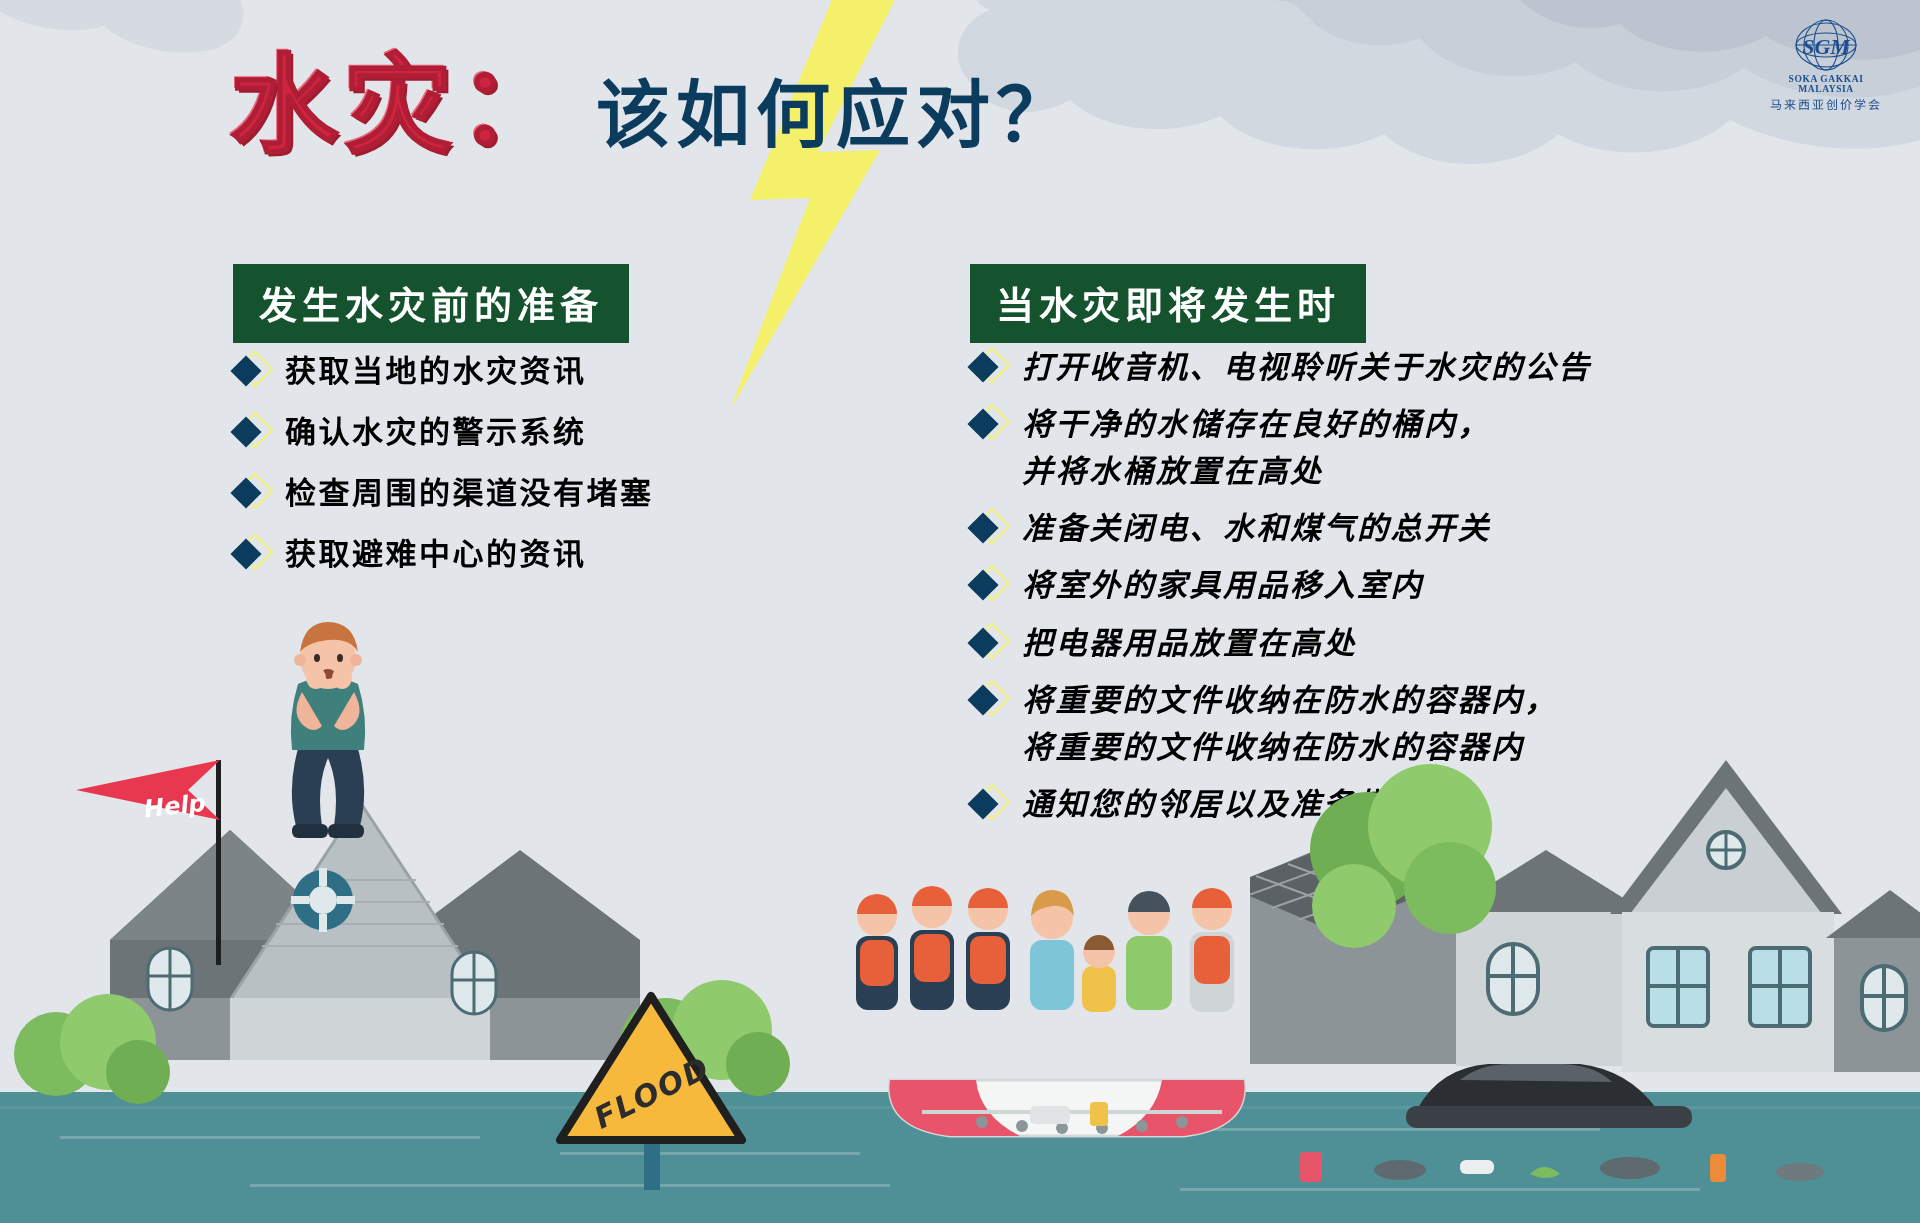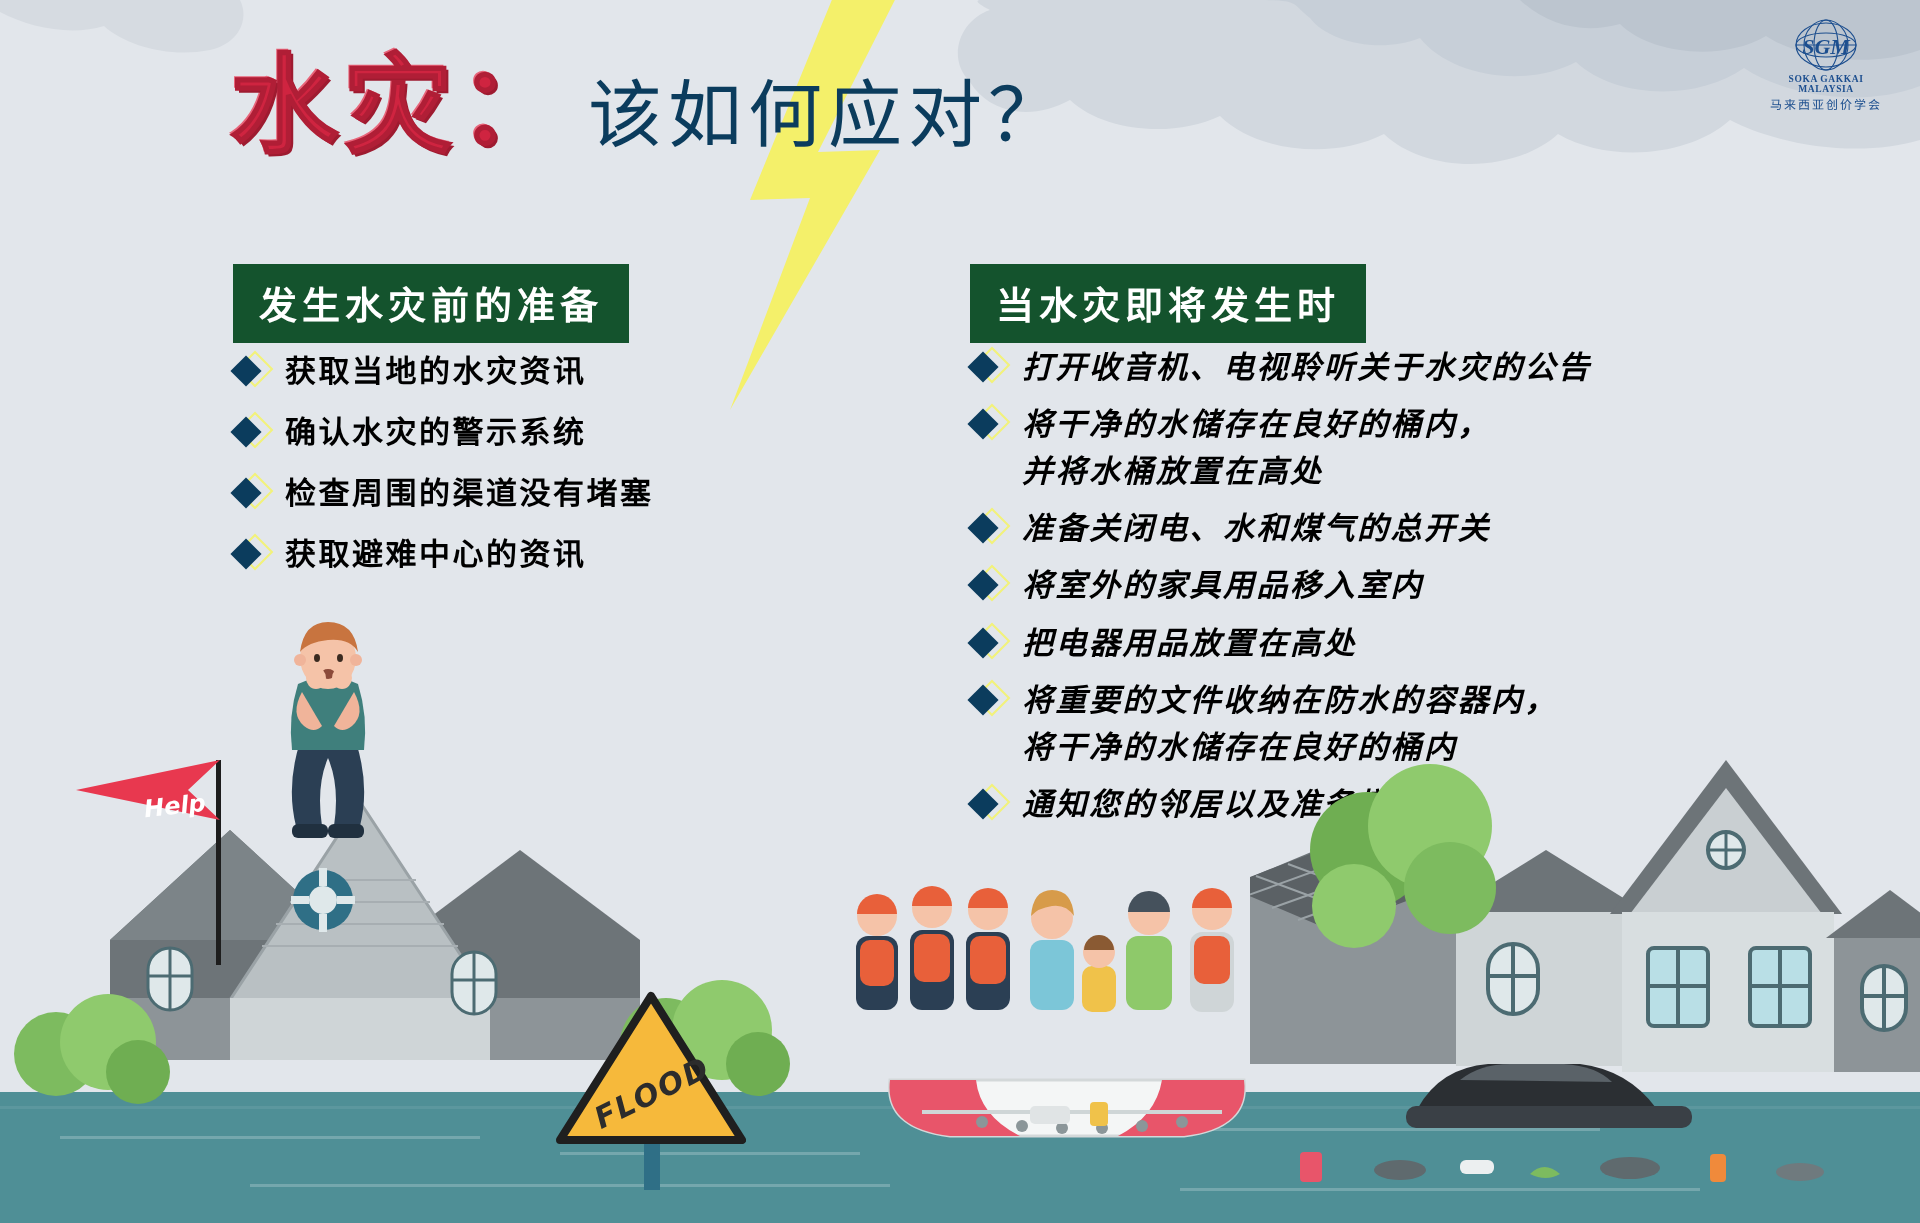--- a/index.html
+++ b/index.html
@@ -16,29 +16,29 @@
     overflow:hidden;
   }
 
   
   .cloud-layer{position:absolute;top:0;left:0;width:1920px;height:320px;pointer-events:none;}
 
   
   .bolt{position:absolute;left:690px;top:-10px;width:260px;height:420px;}
 
   
-  .title-wrap{position:absolute;left:230px;top:52px;display:flex;align-items:flex-end;gap:16px;}
+  .title-wrap{position:absolute;left:230px;top:52px;display:flex;align-items:flex-end;gap:24px;}
   .title-main{
     font-size:108px;font-weight:bold;color:#cf2440;line-height:1;
     letter-spacing:6px;
     text-shadow:3px 3px 0 #9e1b30, -2px -2px 0 #e8657a;
     -webkit-text-stroke:2px #b01e36;
   }
   .title-sub{
-    font-size:74px;font-weight:normal;color:#0b3c5d;line-height:1;
+    font-size:74px;font-weight:bold;color:#0b3c5d;line-height:1;
     letter-spacing:6px;padding-bottom:8px;
   }
 
   
   .banner{
     position:absolute;background:#14532d;color:#ffffff;
     font-size:38px;font-weight:bold;letter-spacing:5px;
     padding:11px 26px 13px 26px;white-space:nowrap;
   }
   #banner-left{left:233px;top:264px;}
@@ -194,21 +194,21 @@
           <span class="d-out"></span>
           <span class="d-solid"></span>
         </span>
         <span class="li-text"><span>把电器用品放置在高处</span></span>
       </div>
       <div class="li">
         <span class="bullet">
           <span class="d-out"></span>
           <span class="d-solid"></span>
         </span>
-        <span class="li-text"><span>将重要的文件收纳在防水的容器内，</span><span class="l2">将干净的水储存在良好的桶内</span></span>
+        <span class="li-text"><span>将重要的文件收纳在防水的容器内，</span><span class="l2">将重要的文件收纳在防水的容器内</span></span>
       </div>
       <div class="li">
         <span class="bullet">
           <span class="d-out"></span>
           <span class="d-solid"></span>
         </span>
         <span class="li-text"><span>通知您的邻居以及准备撤离</span></span>
       </div>
     </div>
 

